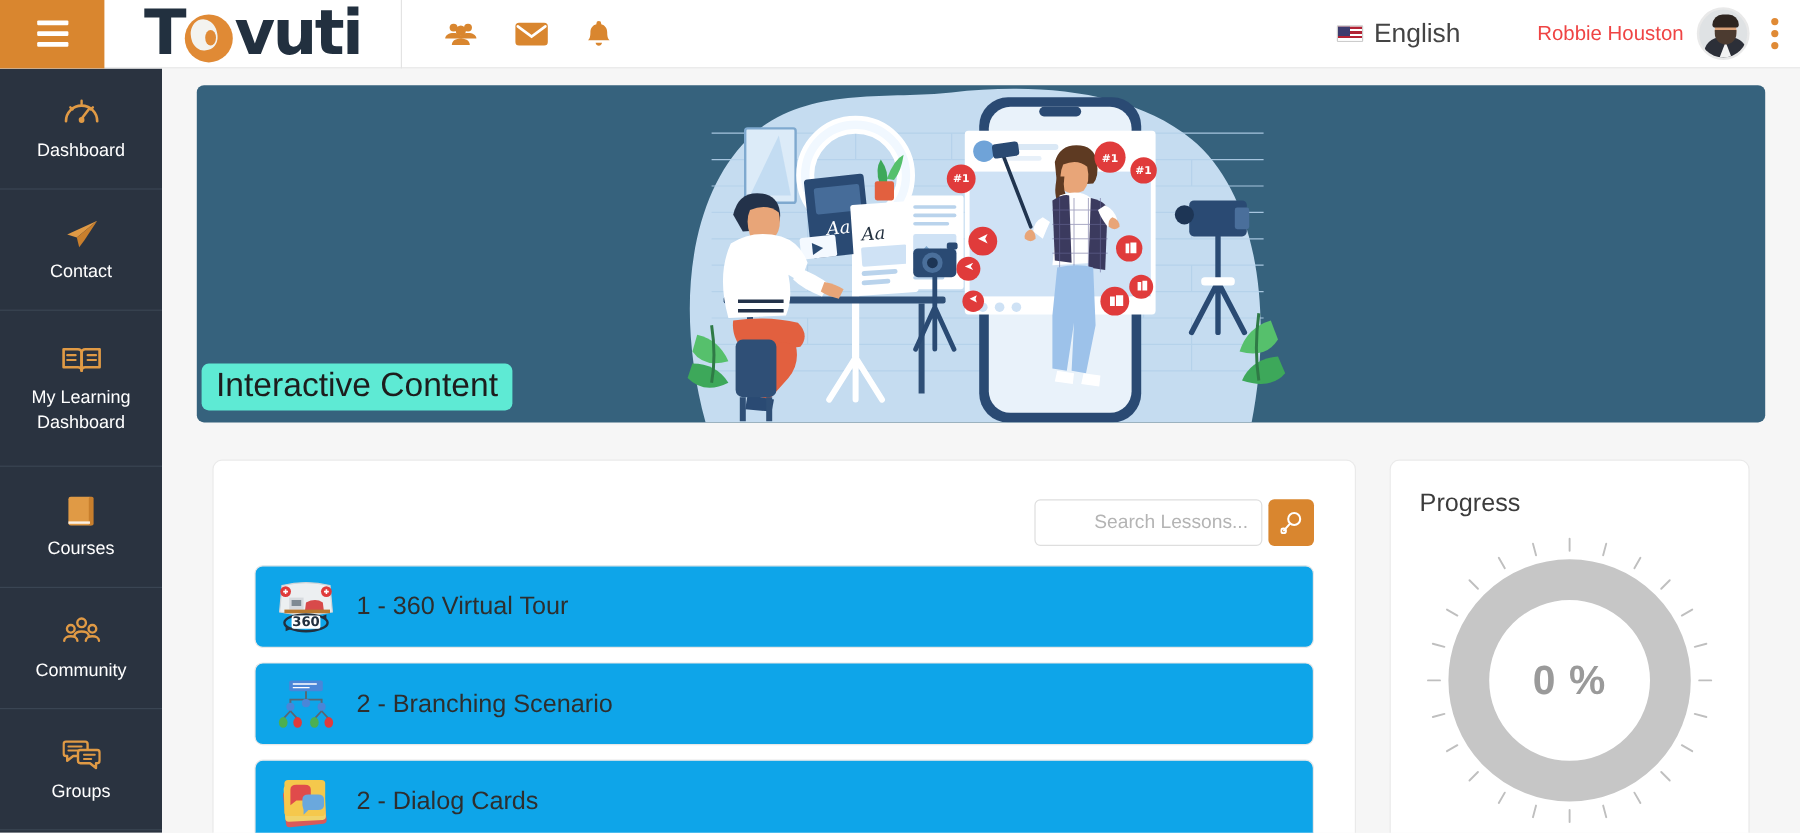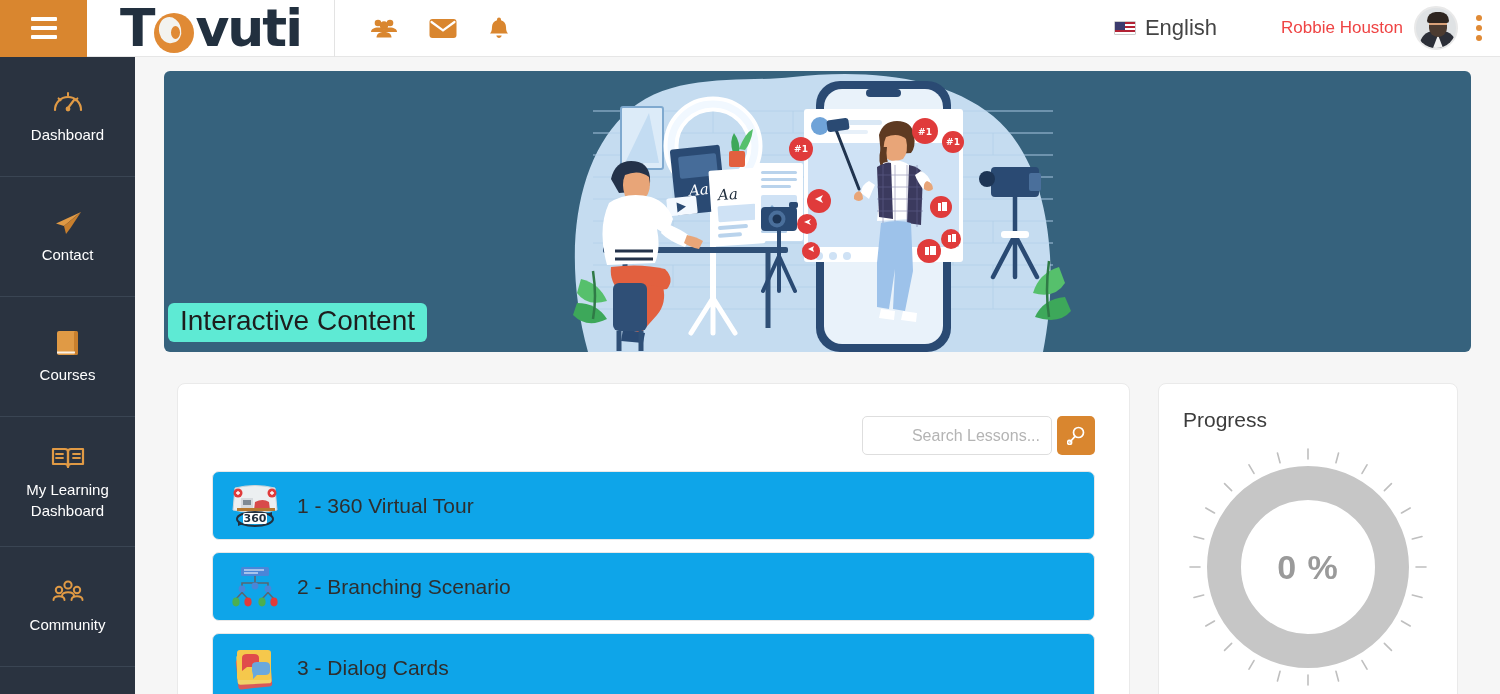--- a/index.html
+++ b/index.html
@@ -98,21 +98,21 @@
               background: #f2f2f2; clip-path: polygon(50% 0, 100% 100%, 0 100%); }
   .kebab { display: flex; flex-direction: column; gap: 4px; margin-left: 14px; cursor: pointer; padding: 4px; }
   .kebab i { width: 6px; height: 6px; border-radius: 50%; background: #e08a35; display: block; }
 
   
   .sidebar {
     position: absolute; left: 0; top: 57px; width: 135px; height: 637px;
     background: #2a3340; overflow: hidden; z-index: 15;
   }
   .nav-item {
-    height: 120px; display: flex; flex-direction: column;
+    height: 101px; display: flex; flex-direction: column;
     align-items: center; justify-content: center; gap: 6px;
     border-bottom: 1px solid #3a4553; cursor: pointer; padding: 0 6px;
   }
   .nav-item .ico { height: 32px; display: flex; align-items: center; justify-content: center; }
   .nav-item .lbl {
     color: #ffffff; font-size: 15px; text-align: center; line-height: 1.35;
   }
   .nav-item.tall { height: 130px; }
 
   
@@ -273,40 +273,40 @@
     <div class="nav-item">
       <span class="ico">
         <svg width="32" height="28" viewBox="0 0 32 28">
           <path d="M29 3 L4 14.5 L12 17 L29 3z" fill="#e09a45"></path>
           <path d="M29 3 L12 17 L14 25 L18.5 19 L29 3z" fill="#c87f2d"></path>
         </svg>
       </span>
       <span class="lbl">Contact</span>
     </div>
 
+    <div class="nav-item tall">
+      <span class="ico">
+        <svg width="34" height="28" viewBox="0 0 34 28">
+          <path d="M2 5h12a3 3 0 0 1 3 3v15a3 3 0 0 0-3-3H2z" fill="none" stroke="#e09a45" stroke-width="2.2" stroke-linejoin="round"></path>
+          <path d="M32 5H20a3 3 0 0 0-3 3v15a3 3 0 0 1 3-3h12z" fill="none" stroke="#e09a45" stroke-width="2.2" stroke-linejoin="round"></path>
+          <path d="M5 10h7M5 14h7M22 10h7M22 14h7" stroke="#e09a45" stroke-width="1.8" stroke-linecap="round"></path>
+        </svg>
+      </span>
+      <span class="lbl">My Learning Dashboard</span>
+    </div>
+
     <div class="nav-item">
       <span class="ico">
         <svg width="30" height="30" viewBox="0 0 30 30">
           <rect x="4" y="3" width="20" height="24" rx="2" fill="#e09a45"></rect>
           <rect x="21" y="3" width="4" height="24" rx="1.5" fill="#c87f2d"></rect>
           <rect x="4" y="23.5" width="18" height="2" fill="#fff" opacity="0.85"></rect>
         </svg>
       </span>
       <span class="lbl">Courses</span>
-    </div>
-
-    <div class="nav-item tall">
-      <span class="ico">
-        <svg width="34" height="28" viewBox="0 0 34 28">
-          <path d="M2 5h12a3 3 0 0 1 3 3v15a3 3 0 0 0-3-3H2z" fill="none" stroke="#e09a45" stroke-width="2.2" stroke-linejoin="round"></path>
-          <path d="M32 5H20a3 3 0 0 0-3 3v15a3 3 0 0 1 3-3h12z" fill="none" stroke="#e09a45" stroke-width="2.2" stroke-linejoin="round"></path>
-          <path d="M5 10h7M5 14h7M22 10h7M22 14h7" stroke="#e09a45" stroke-width="1.8" stroke-linecap="round"></path>
-        </svg>
-      </span>
-      <span class="lbl">My Learning Dashboard</span>
     </div>
 
     <div class="nav-item">
       <span class="ico">
         <svg width="32" height="28" viewBox="0 0 32 28">
           <circle cx="16" cy="6" r="3.6" fill="none" stroke="#e09a45" stroke-width="2"></circle>
           <circle cx="7" cy="11" r="3.2" fill="none" stroke="#e09a45" stroke-width="2"></circle>
           <circle cx="25" cy="11" r="3.2" fill="none" stroke="#e09a45" stroke-width="2"></circle>
           <path d="M10 17c0-2.4 2.7-3.8 6-3.8s6 1.4 6 3.8" fill="none" stroke="#e09a45" stroke-width="2" stroke-linecap="round"></path>
           <path d="M1.5 21c0-2.4 2.5-3.8 5.5-3.8s5.5 1.4 5.5 3.8" fill="none" stroke="#e09a45" stroke-width="2" stroke-linecap="round"></path>
@@ -537,21 +537,21 @@
         <div class="lesson-row">
           <span class="lesson-icon">
             <svg width="52" height="48" viewBox="0 0 52 48">
               <rect x="8" y="14" width="34" height="30" rx="3" fill="#d85a5a" transform="rotate(-6 25 29)"></rect>
               <rect x="8" y="10" width="34" height="30" rx="3" fill="#f0d36a" transform="rotate(-3 25 25)"></rect>
               <rect x="8" y="6" width="34" height="30" rx="3" fill="#f5c84c"></rect>
               <path d="M13 14 q0-4 5-4 h7 q5 0 5 4 v5 q0 4-5 4 h-7 l-5 4 v-4 q0-4 0-4z" fill="#e04b4b"></path>
               <path d="M23 22 q0-4 5-4 h8 q5 0 5 4 v5 q0 4-5 4 h-8 l-4 4 v-4 q-1-4 -1-4z" fill="#6aa8dd"></path>
             </svg>
           </span>
-          <span class="lesson-label">3 - Dialog Cards</span>
+          <span class="lesson-label">2 - Dialog Cards</span>
         </div>
       </div>
     </div>
 
     <div class="progress-card">
       <div class="progress-title">Progress</div>
 
       <div class="donut-wrap">
         <svg width="246" height="246" viewBox="0 0 246 246">
           <g id="ticks" stroke="#bfbfbf" stroke-width="1.6" stroke-linecap="round">

